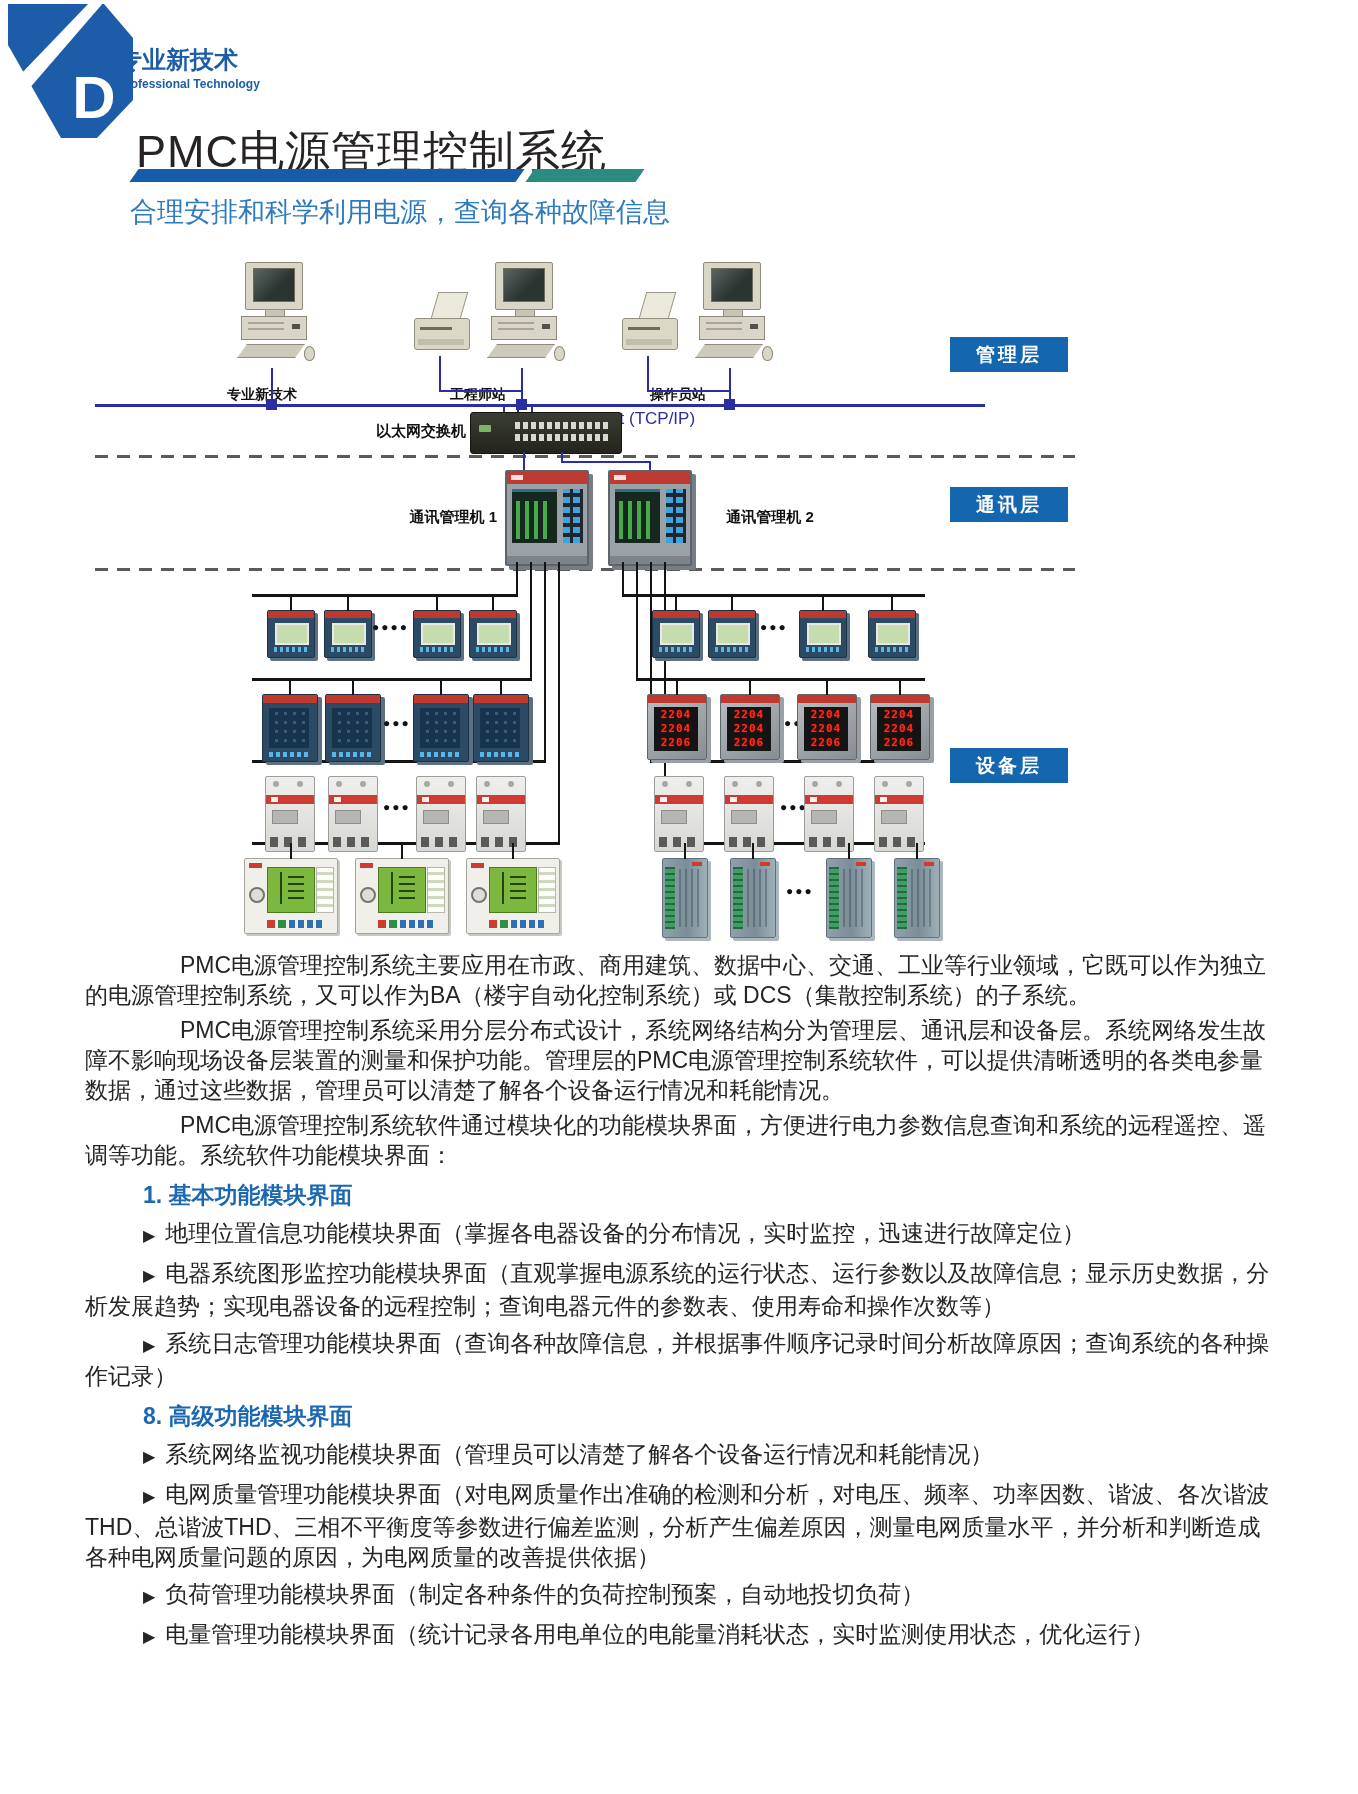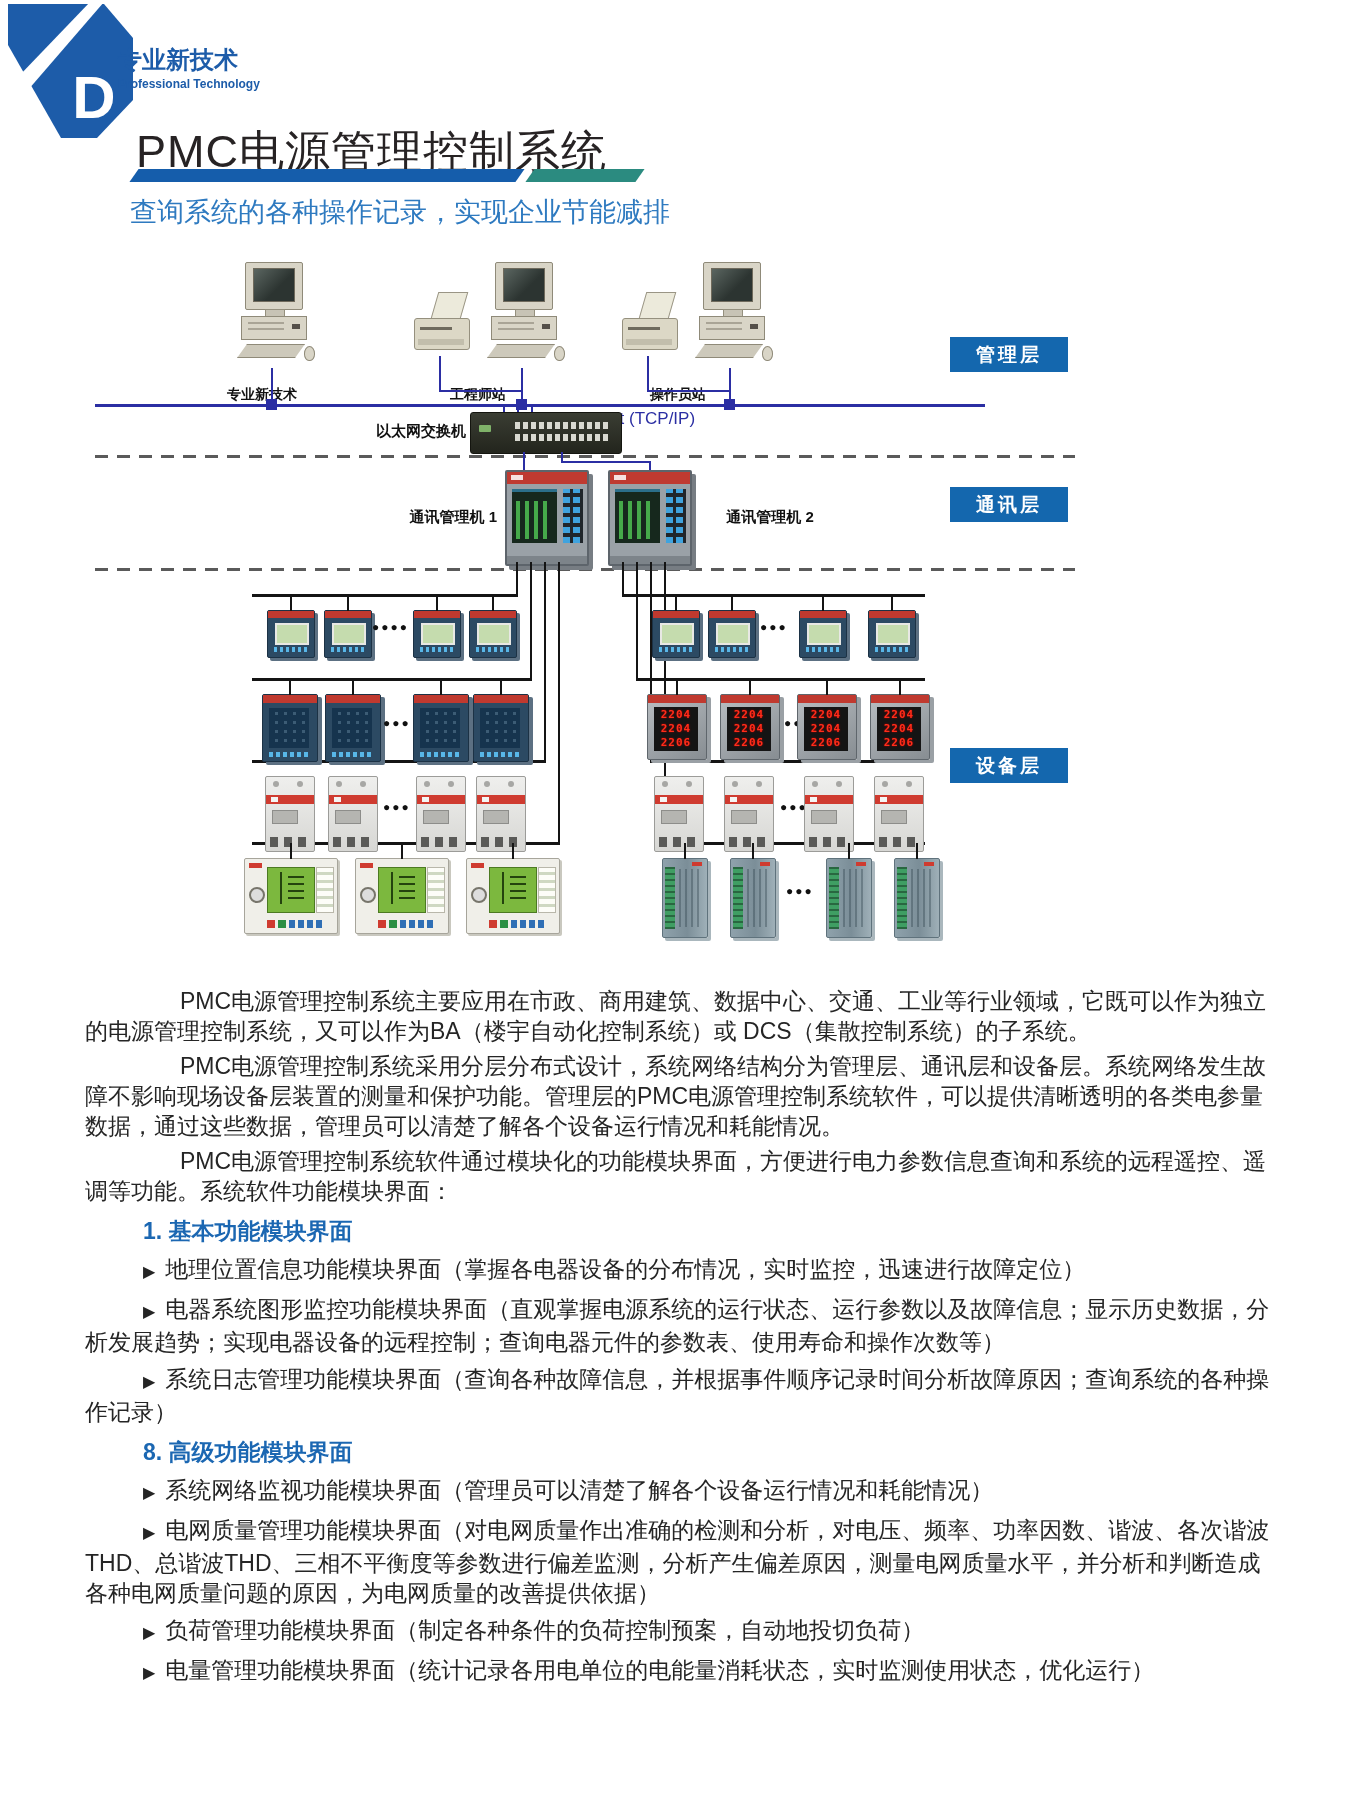--- a/index.html
+++ b/index.html
@@ -95,42 +95,42 @@
   .ctrl .gb{left:33px;bottom:5px;width:8px;height:8px;background:#2c8f44;}
   .ctrl .bb{left:44px;bottom:5px;width:36px;height:8px;background:repeating-linear-gradient(90deg,#2f6fb5 0 6px,#f0efe9 6px 9px);}
   
   .iom{position:absolute;width:44px;height:78px;background:linear-gradient(90deg,#8fa2ac,#7b8e98 55%,#9fb0b8);border:1px solid #5f727c;border-radius:2px;box-shadow:3px 3px 0 #aab7bd;}
   .iom::after{content:"";position:absolute;left:16px;right:4px;top:10px;bottom:10px;
               background:repeating-linear-gradient(90deg,rgba(40,60,70,.35) 0 2px,transparent 2px 6px);}
   .iom .gterm{left:2px;top:8px;width:10px;height:62px;background:#3f9e63;
               background-image:repeating-linear-gradient(0deg,rgba(0,0,0,.35) 0 2px,transparent 2px 6px);}
   .iom .ilogo{right:5px;top:3px;width:10px;height:4px;background:#cf3b30;}
   
-  #textcol{position:absolute;left:85px;top:986px;width:1190px;font-size:23px;line-height:30px;color:#252525;}
+  #textcol{position:absolute;left:85px;top:950px;width:1190px;font-size:23px;line-height:30px;color:#252525;}
   #textcol p{margin:0 0 5px;text-indent:95px;}
   #textcol p.bullet{text-indent:58px;margin:7px 0 5px;}
   #textcol .sec{font-size:23px;color:#1b67b2;margin:10px 0 8px 58px;font-weight:bold;line-height:30px;}
   .bm{font-size:16px;margin-right:10px;}
 </style>
 </head>
 <body>
 
 <div id="page">
 
   <svg class="abs" style="left:4px;top:2px" width="132" height="138" viewBox="0 0 132 138">
     <polygon fill="#1d5ca9" points="4,2 100,2 129,36 129,98 93,136 57,136 4,43"></polygon>
     <polygon fill="#ffffff" points="86,0 100,0 24,88 14,75"></polygon>
     <text x="90" y="116" font-size="60" font-weight="bold" fill="#ffffff" text-anchor="middle" font-family="Liberation Sans, sans-serif">D</text>
   </svg>
   <div id="brand-zh">专业新技术</div>
   <div id="brand-en">Professional Technology</div>
   <h1 id="page-title">PMC电源管理控制系统</h1>
   <div id="bar-blue" class="bar"></div>
   <div id="bar-teal" class="bar"></div>
-  <div id="subtitle">查询系统的各种操作记录，实现企业节能减排</div>
+  <div id="subtitle">合理安排和科学利用电源，查询各种故障信息</div>
 
   <div class="pc" style="left:237px;top:262px">
     <i class="mon"></i>
       <i class="scr"></i>
       <i class="neck"></i>
       <i class="case"></i>
       <i class="kbd"></i>
       <i class="mouse"></i>
     </div>
   <div class="printer" style="left:414px;top:292px">

